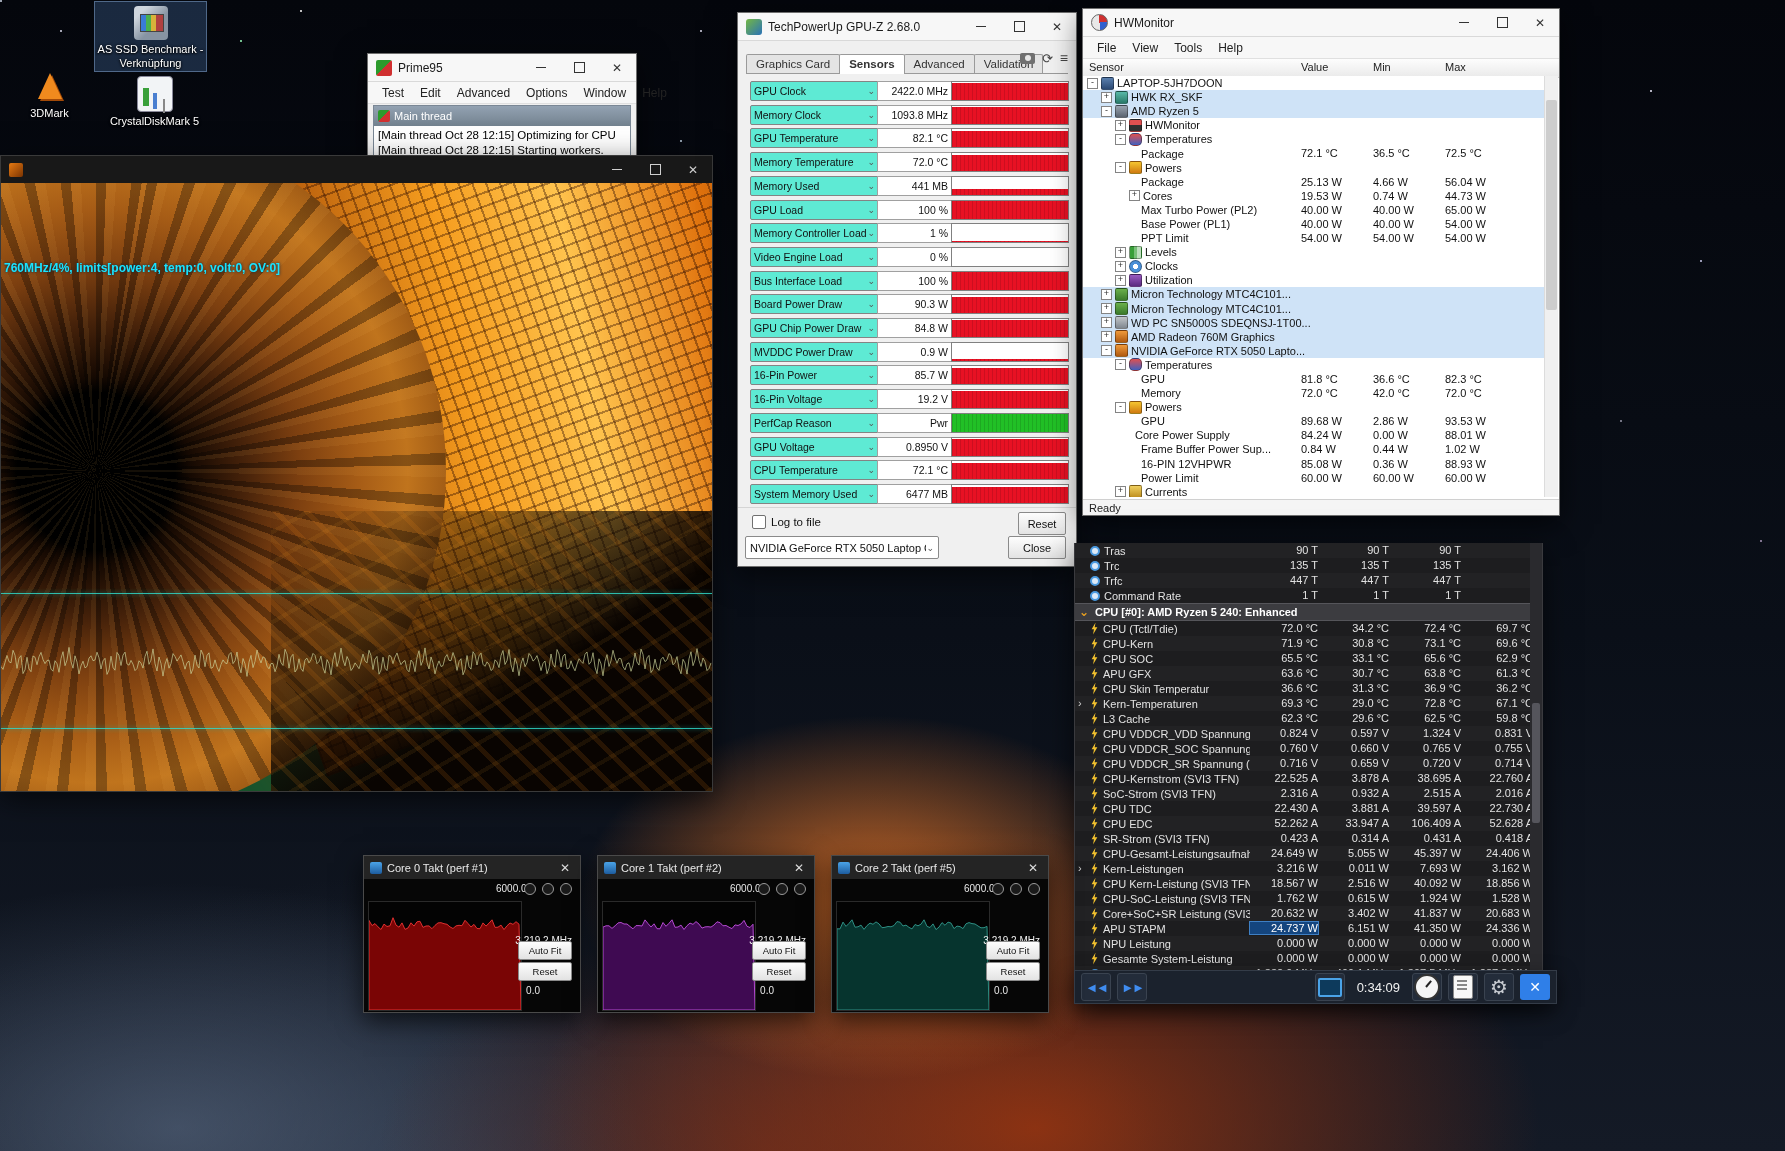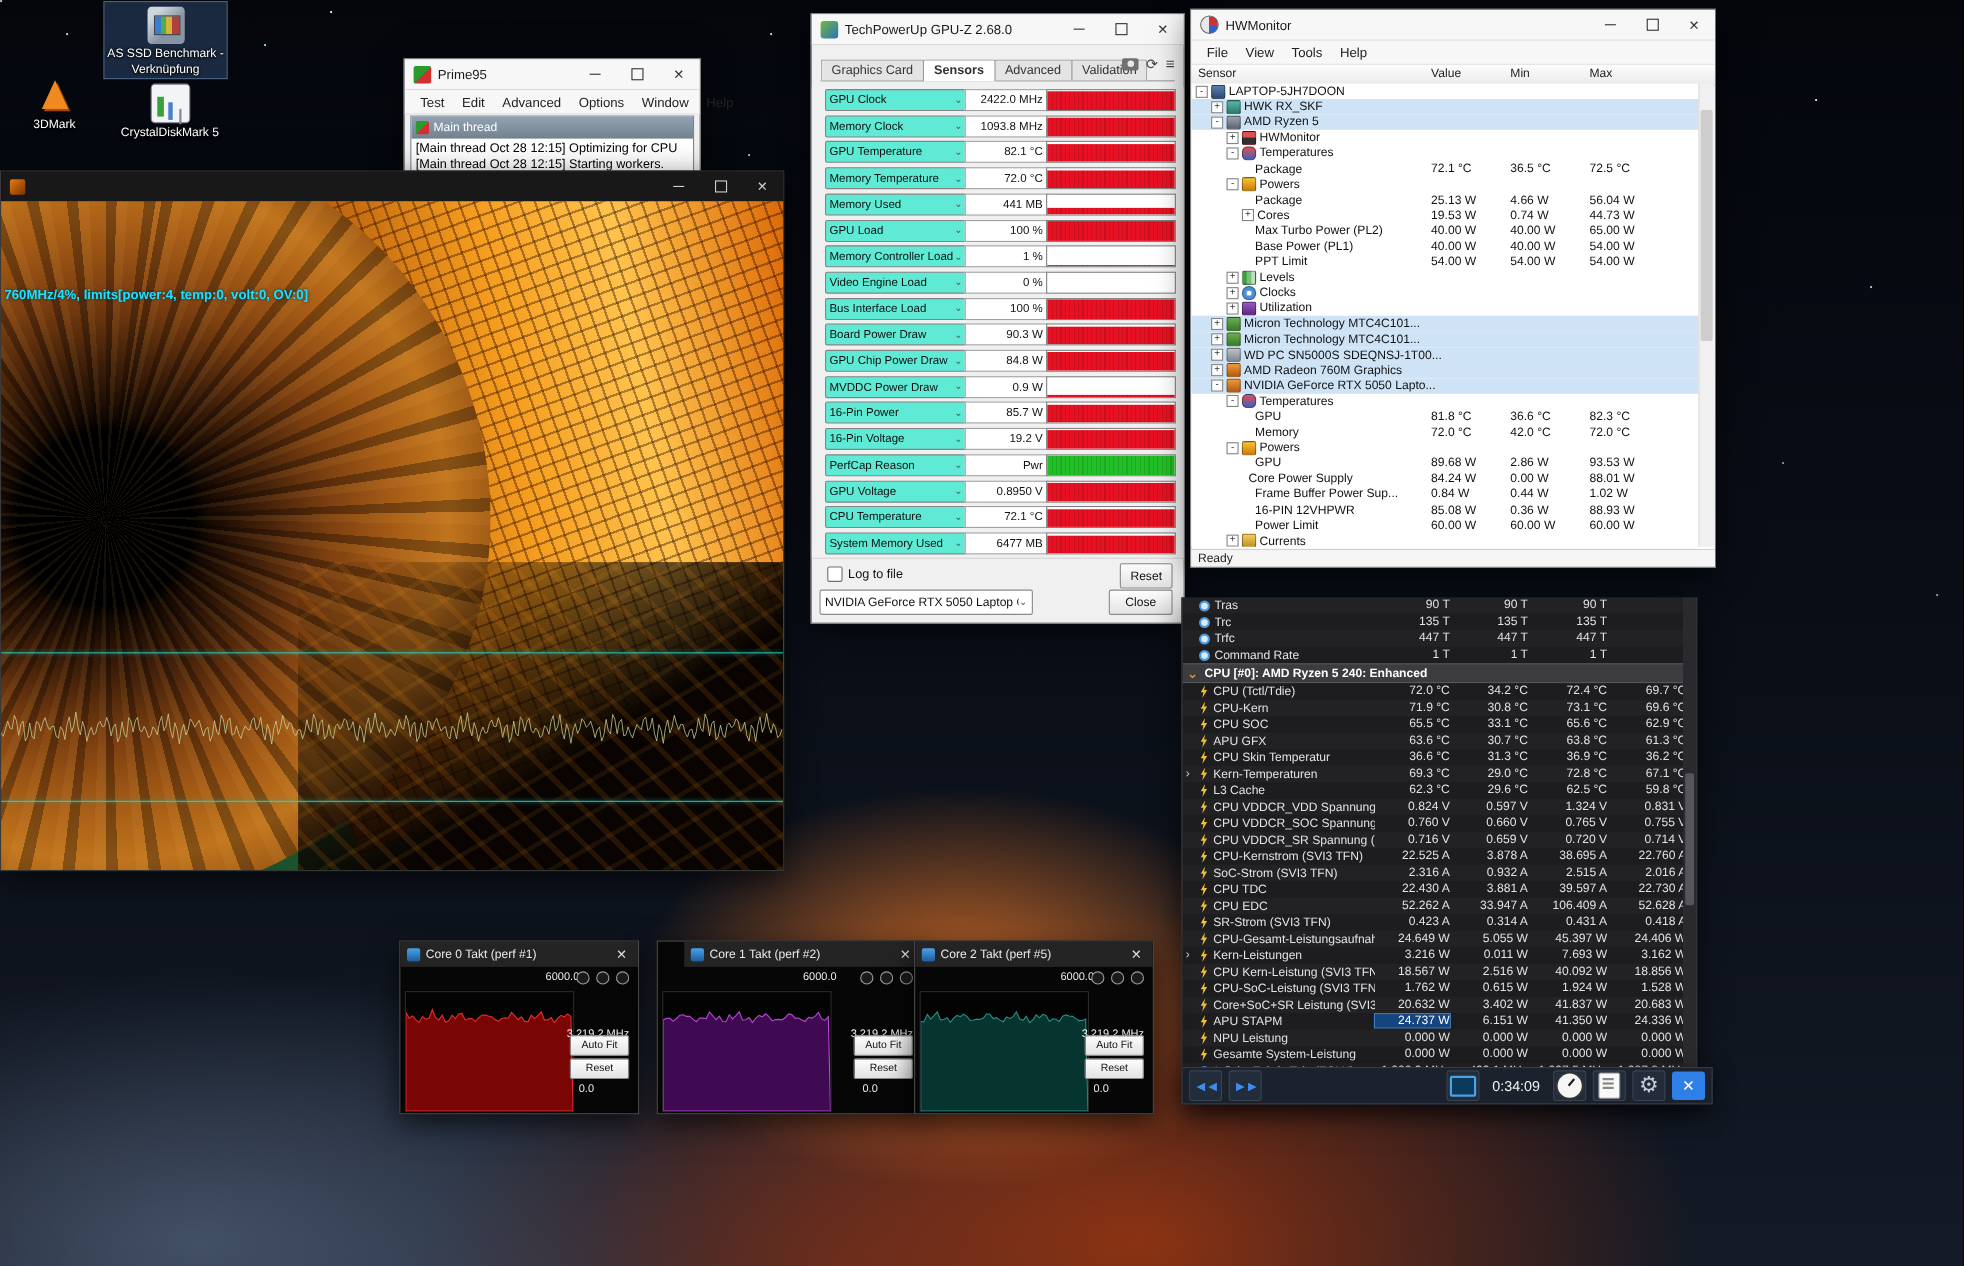--- a/index.html
+++ b/index.html
@@ -171,21 +171,21 @@
   #ft-time{color:#f0f0f0;font-size:13px;padding:0 6px;}
   .ft-clockface{width:22px;height:22px;border-radius:50%;background:#f5f5f5;border:2px solid #333;position:relative;}
   .ft-clockface::after{content:"";position:absolute;left:9px;top:3px;width:2px;height:8px;background:#222;transform-origin:bottom;transform:rotate(40deg);}
   .ft-note{width:18px;height:22px;background:#f8f8f8;border:1px solid #888;border-radius:2px;position:relative;}
   .ft-note::after{content:"";position:absolute;left:3px;top:4px;width:10px;height:1.5px;background:#888;box-shadow:0 4px 0 #888,0 8px 0 #888;}
   .ft-gear{color:#c8ccd2;font-size:20px;line-height:1;}
   .ft-close{width:30px;height:26px;border-radius:3px;background:#2f7fe8;color:#fff;font-weight:bold;display:flex;align-items:center;justify-content:center;font-size:14px;}
 
   
   .corewin{position:absolute;width:216px;height:156px;background:#060606;border:1px solid #4a4a4a;box-shadow:0 8px 24px rgba(0,0,0,.65);}
-  #core0{left:363px;top:855px;} #core1{left:597px;top:855px;padding-left:24px;} #core2{left:831px;top:855px;}
+  #core0{left:363px;top:855px;} #core1{left:597px;top:855px;} #core2{left:831px;top:855px;}
   .cw-tbar{display:flex;align-items:center;height:23px;background:#242424;color:#e8e8e8;font-size:11px;gap:5px;padding-left:6px;}
   .cw-icon{width:12px;height:12px;flex:none;background:linear-gradient(#4aa3e8,#1d5c9e);border-radius:2px;}
   .cw-title{flex:1;white-space:nowrap;overflow:hidden;}
   .cw-x{width:30px;height:100%;display:flex;align-items:center;justify-content:center;color:#ddd;font-size:12px;}
   .cw-body{position:absolute;left:0;top:23px;right:0;bottom:0;}
   .cw-ymax{position:absolute;left:132px;top:4px;color:#e8e8e8;font-size:10px;}
   .cw-knobs{position:absolute;right:8px;top:4px;display:flex;gap:6px;}
   .cw-knob{width:10px;height:10px;border-radius:50%;border:1.5px solid #9a9a9a;background:#1a1a1a;}
   .cw-read{position:absolute;right:8px;top:38px;color:#f0f0f0;font-size:10px;margin-top:18px;}
   .cw-graph{position:absolute;left:4px;top:22px;width:152px;height:108px;border:1px solid #2a2a2a;background:#030303;}

